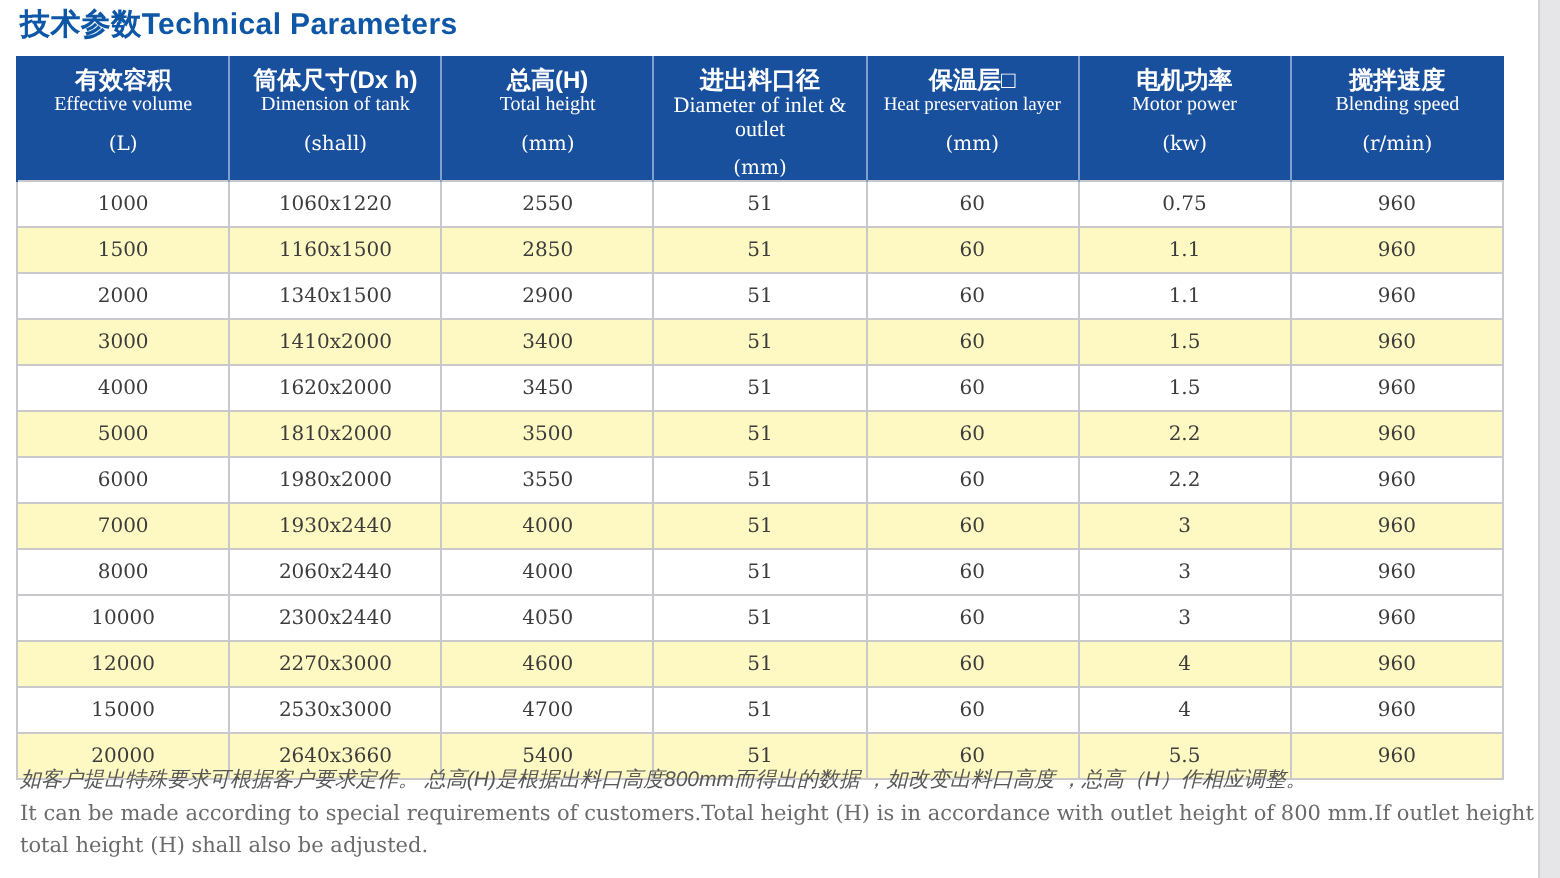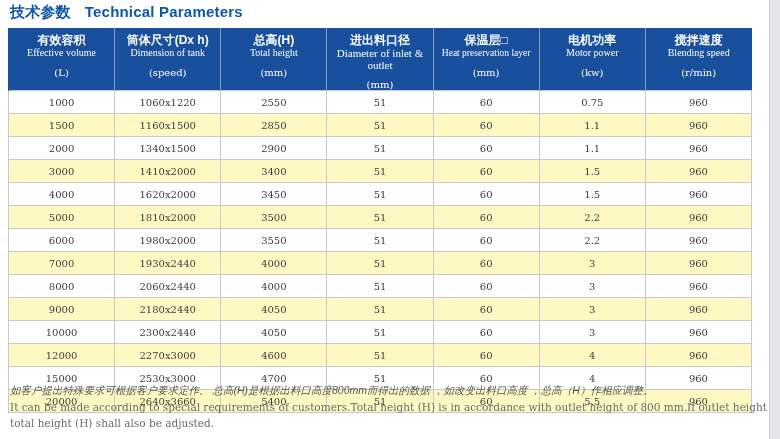--- a/index.html
+++ b/index.html
@@ -8,21 +8,21 @@
     font-family:"Liberation Sans",sans-serif;overflow:hidden;
   }
   .page-edge{
     position:absolute;top:0;right:0;width:10px;height:439px;
     background:#e6e6e9;border-left:1px solid #d2d2d6;
   }
   .title{
     position:absolute;left:10px;top:3px;font-size:15px;font-weight:bold;
     color:#0e57a6;letter-spacing:0.2px;white-space:nowrap;
   }
-  .title .cn{margin-right:14px;}
+  .title .cn{margin-right:0;}
   table.params{
     position:absolute;left:8px;top:28px;width:744px;
     border-collapse:collapse;table-layout:fixed;padding-left:44px;
   }
   table.params thead th{
     background:#19509d;color:#ffffff;height:57px;vertical-align:top;
     padding:5px 1px 0 1px;font-weight:normal;
     border-left:1px solid rgba(255,255,255,0.45);
   }
   table.params thead th:first-child{border-left:1px solid #19509d;}
@@ -63,21 +63,21 @@
     <thead>
       <tr id="header-row">
           <th>
             <div class="h-cn">有效容积</div>
             <div class="h-en">Effective volume</div>
             <div class="h-unit">(L)</div>
           </th>
           <th>
             <div class="h-cn">筒体尺寸(Dx h)</div>
             <div class="h-en">Dimension of tank</div>
-            <div class="h-unit">(speed)</div>
+            <div class="h-unit">(shall)</div>
           </th>
           <th>
             <div class="h-cn">总高(H)</div>
             <div class="h-en">Total height</div>
             <div class="h-unit">(mm)</div>
           </th>
           <th>
             <div class="h-cn">进出料口径</div>
             <div class="h-en xs">Diameter of inlet &amp; outlet</div>
             <div class="h-unit">(mm)</div>
@@ -169,29 +169,20 @@
           <td>4000</td>
           <td>51</td>
           <td>60</td>
           <td>3</td>
           <td>960</td>
         </tr>
         <tr>
           <td>8000</td>
           <td>2060x2440</td>
           <td>4000</td>
-          <td>51</td>
-          <td>60</td>
-          <td>3</td>
-          <td>960</td>
-        </tr>
-        <tr class="alt">
-          <td>9000</td>
-          <td>2180x2440</td>
-          <td>4050</td>
           <td>51</td>
           <td>60</td>
           <td>3</td>
           <td>960</td>
         </tr>
         <tr>
           <td>10000</td>
           <td>2300x2440</td>
           <td>4050</td>
           <td>51</td>

